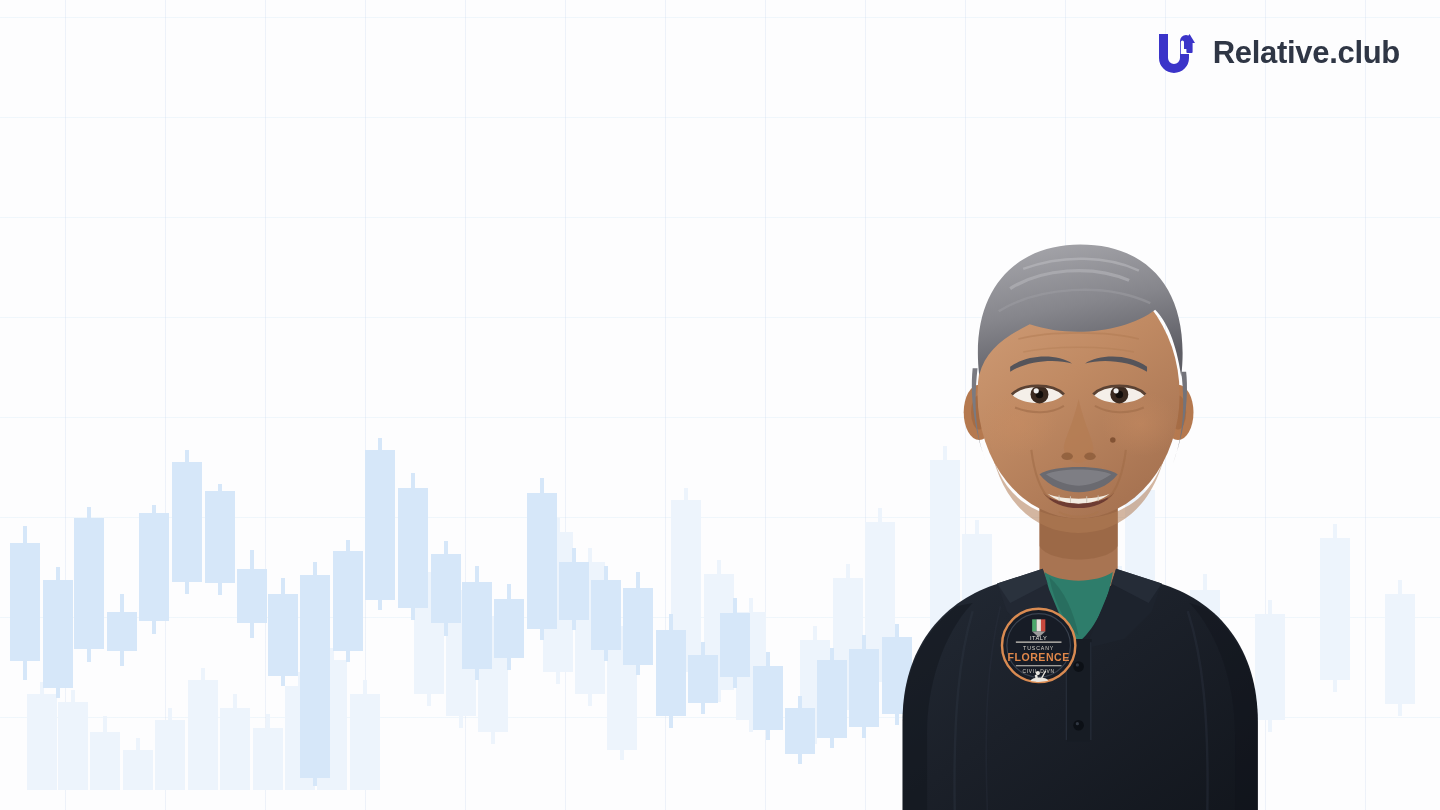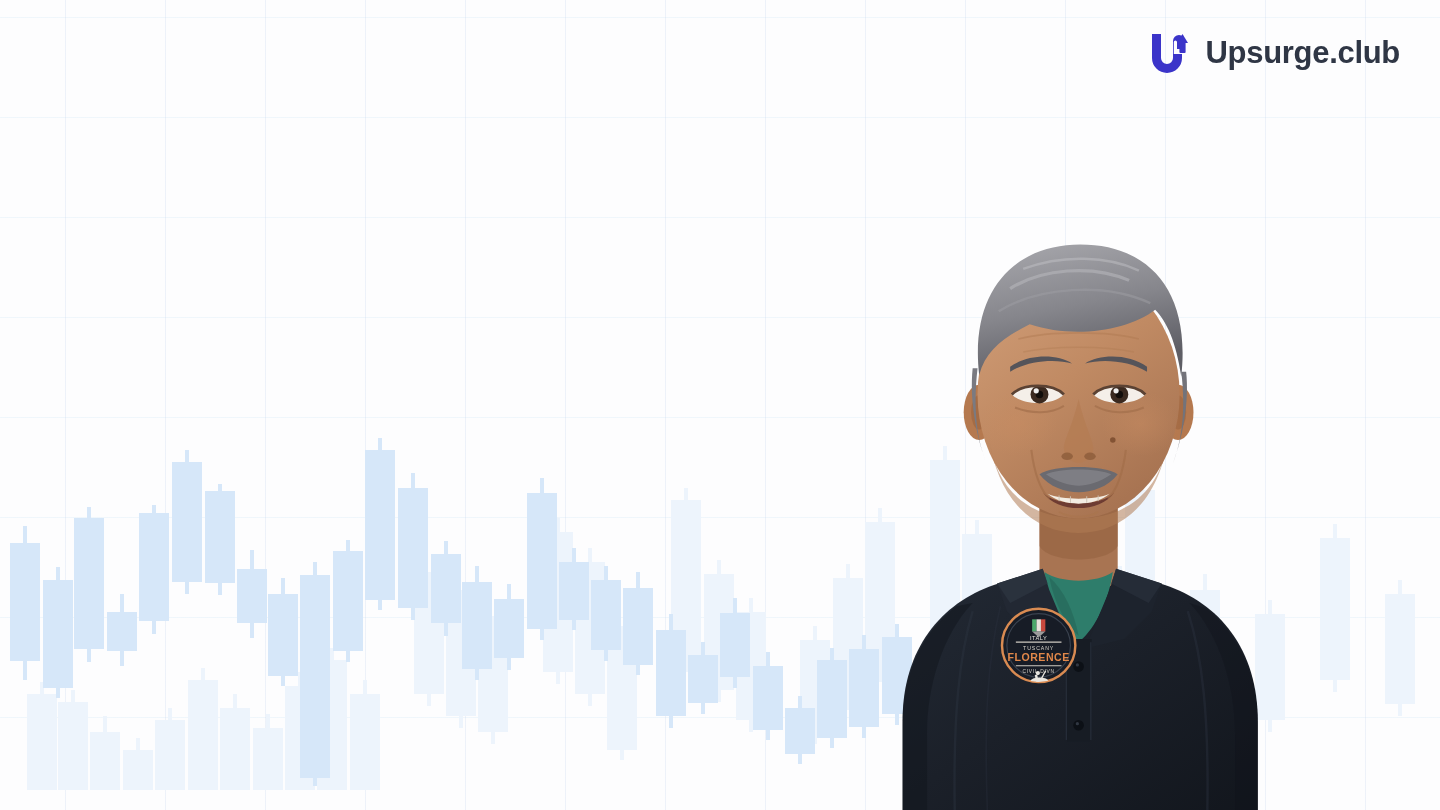--- a/index.html
+++ b/index.html
@@ -257,21 +257,21 @@
   <div class="logo">
     <svg class="logo-mark" viewBox="0 0 44 48" xmlns="http://www.w3.org/2000/svg">
 
       <path d="M3 6 h9 v24 a6 6 0 0 0 12 0 v-4 h9 v4 a15 15 0 0 1 -30 0 z" fill="#3B34C9"></path>
 
       <path d="M24 26 v-13 a6 6 0 0 1 12 0 v8 h-8 v-7 a1.6 1.6 0 0 0 -3.2 0 v12 z" fill="#3B34C9"></path>
 
       <path d="M28 15 l5.5 -9 l5.5 9 z" fill="#3B34C9"></path>
       <rect x="30.4" y="12" width="6.2" height="13" rx="1" fill="#3B34C9"></rect>
     </svg>
-    <span class="logo-text">Upsurge.club</span>
+    <span class="logo-text">Relative.club</span>
   </div>
 
 
   <div class="presenter">
     <svg viewBox="0 0 700 810" preserveAspectRatio="xMidYMax meet" xmlns="http://www.w3.org/2000/svg">
       <defs>
         <linearGradient id="shirtG" x1="0" y1="0" x2="1" y2="1">
           <stop offset="0%" stop-color="#232A35"></stop>
           <stop offset="48%" stop-color="#1B2029"></stop>
           <stop offset="100%" stop-color="#12161D"></stop>

